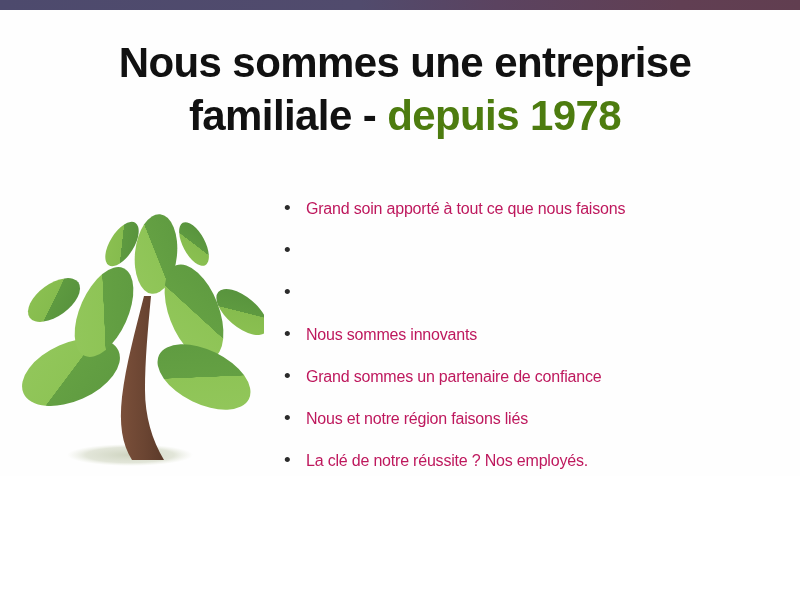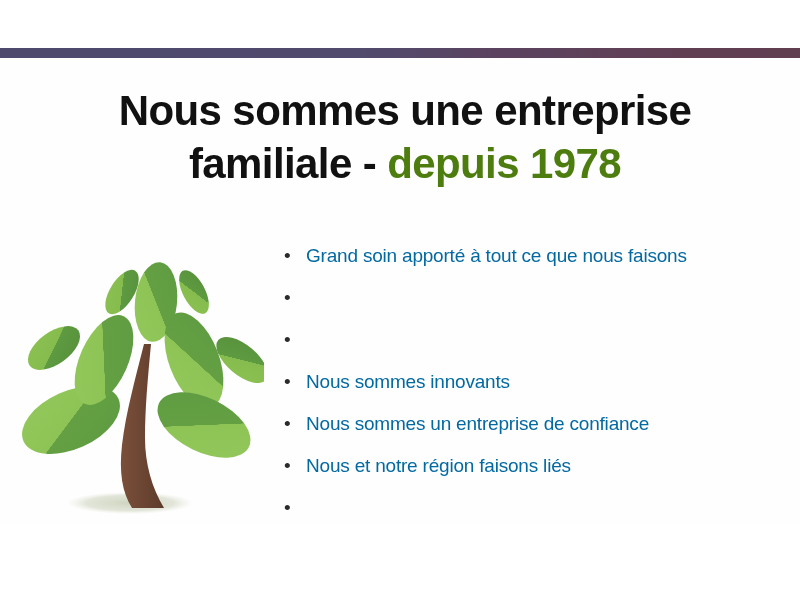--- a/index.html
+++ b/index.html
@@ -9,21 +9,20 @@
   }
   body {
     font-family: "Liberation Sans", sans-serif;
   }
   #slide {
     position: relative;
     width: 800px;
     height: 476px;
     background: #fefefe;
     overflow: hidden;
-    margin-top: 48px;
   }
 
   
   .bar-top {
     position: absolute;
     left: 0; top: 0;
     width: 800px; height: 10px;
     background: linear-gradient(to right, #4d4a6d 0%, #514b6d 45%, #5b4360 62%, #613f53 85%, #613e50 100%);
   }
   .bar-bottom {
@@ -104,22 +103,22 @@
     height: 42px;
   }
   .bullet-dot {
     width: 22px;
     flex: 0 0 22px;
     color: #2b2b2b;
     font-size: 19px;
     line-height: 30px;
   }
   .bullet-text {
-    color: #0369a1;
-    font-size: 19px;
+    color: #be185d;
+    font-size: 16px;
     line-height: 30px;
     letter-spacing: -0.2px;
     white-space: nowrap;
   }
 
   
   .tree {
     position: absolute;
     left: 14px;
     top: 192px;
@@ -220,28 +219,29 @@
     </div>
     <div class="bullet-row">
       <span class="bullet-dot">•</span>
     </div>
     <div class="bullet-row">
       <span class="bullet-dot">•</span>
       <span class="bullet-text">Nous sommes innovants</span>
     </div>
     <div class="bullet-row">
       <span class="bullet-dot">•</span>
-      <span class="bullet-text">Nous sommes un entreprise de confiance</span>
+      <span class="bullet-text">Grand sommes un partenaire de confiance</span>
     </div>
     <div class="bullet-row">
       <span class="bullet-dot">•</span>
       <span class="bullet-text">Nous et notre région faisons liés</span>
     </div>
     <div class="bullet-row">
       <span class="bullet-dot">•</span>
+      <span class="bullet-text">La clé de notre réussite ? Nos employés.</span>
     </div>
   </div>
 
   <div class="bar-bottom"></div>
   <div class="logo-panel"></div>
   <div class="logo-wordmark">TABOR</div>
 
 </div>
 
 </body></html>

